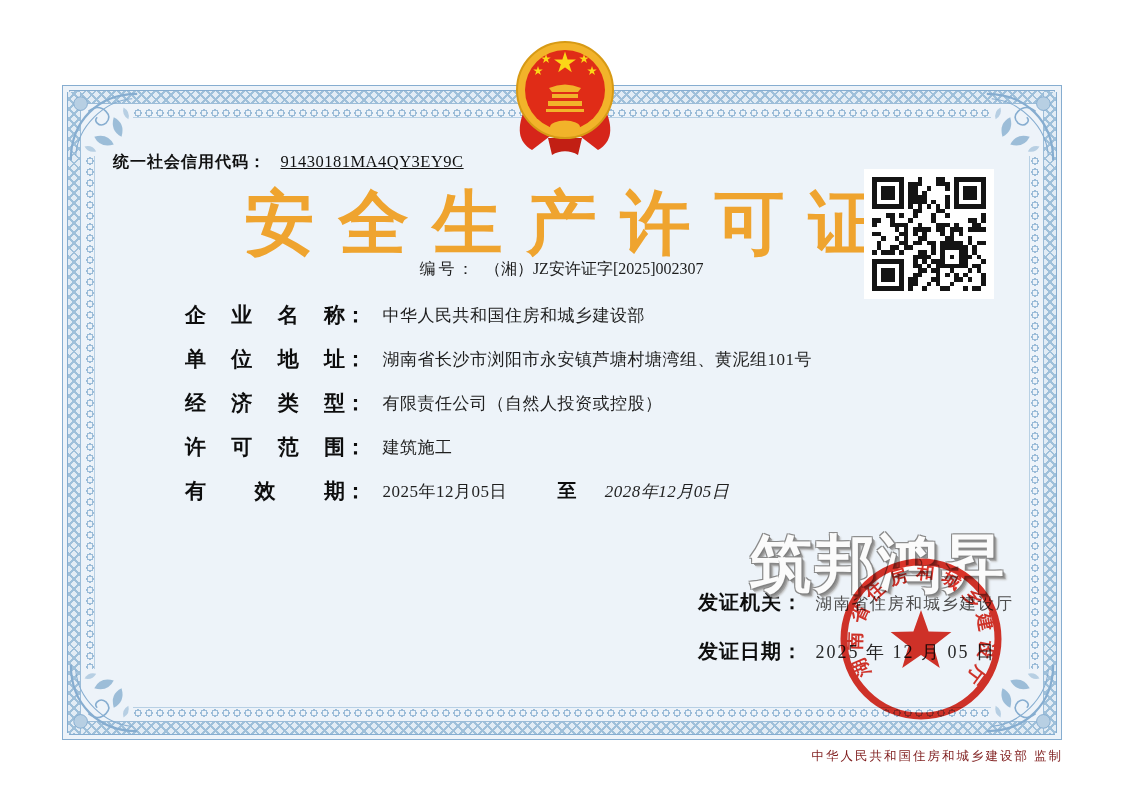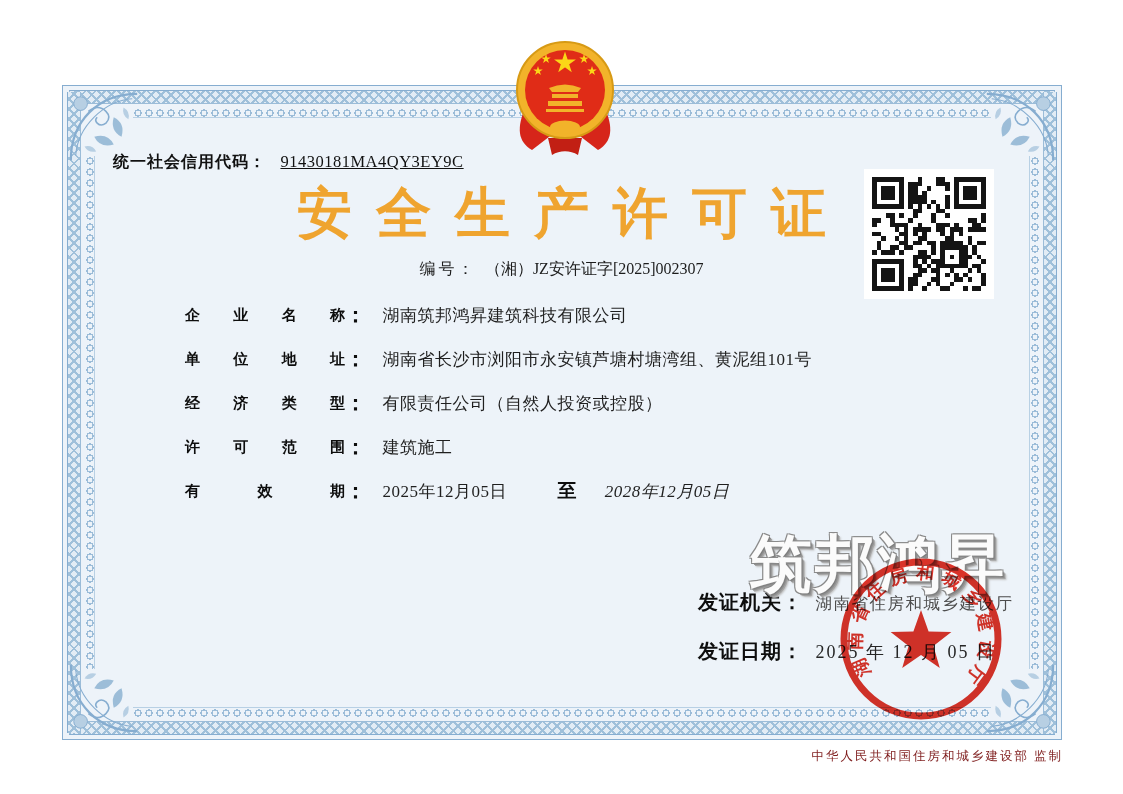--- a/index.html
+++ b/index.html
@@ -43,29 +43,29 @@
   .corner.bl { left:2px;  bottom:2px; transform:scaleY(-1); }
 
   
   .emblem { position:absolute; left:508px; top:36px; width:114px; height:124px; z-index:5; }
 
   .credit-row { position:absolute; left:113px; top:152px; z-index:2; font-size:16px; color:#111; }
   .credit-row .lbl { font-weight:bold; letter-spacing:1px; }
   .credit-row .val { font-family:"Liberation Serif", serif; font-size:16.5px; letter-spacing:.5px; margin-left:10px;text-decoration:underline; }
 
   .cert-title { position:absolute; left:0; right:0; top:177px; text-align:center; z-index:2;
-                font-size:55px; font-weight:bold; color:#efa42f; letter-spacing:24px; padding-left:24px; }
+                font-size:70px; font-weight:bold; color:#efa42f; letter-spacing:24px; padding-left:24px; }
 
   .cert-number { position:absolute; left:0; right:0; top:259px; text-align:center; z-index:2; font-size:16px; color:#1c1c1c; }
   .cert-number .lbl { font-weight:normal; letter-spacing:3px; }
   .cert-number .val { font-family:"Liberation Serif", serif; margin-left:4px; }
 
   .fields { position:absolute; left:185px; top:301px; z-index:2; }
   .field-row { height:27px; margin-bottom:17px; white-space:nowrap; }
-  .field-label { display:inline-block; width:160px; font-size:15px; font-weight:bold; color:#0d0d0d;
+  .field-label { display:inline-block; width:160px; font-size:21px; font-weight:bold; color:#0d0d0d;
                  text-align:justify; text-align-last:justify; vertical-align:middle; }
   .field-colon { font-size:21px; font-weight:bold; color:#0d0d0d; vertical-align:middle; }
   .field-value { font-family:"Liberation Serif", serif; font-size:17px; color:#1f1f1f;
                  margin-left:12px; vertical-align:middle; letter-spacing:.5px; }
   .to-label   { font-size:19px; font-weight:bold; color:#0d0d0d; margin:0 24px 0 46px; vertical-align:middle; }
 
   .issuer { position:absolute; left:698px; top:589px; z-index:2; white-space:nowrap; }
   .issuer-row { margin-bottom:22px; }
   .issuer-row .lbl { font-size:20px; font-weight:bold; color:#0d0d0d; letter-spacing:1px; }
   .issuer-row .val { font-family:"Liberation Serif", serif; font-size:16.5px; color:#4d4d4d; margin-left:8px; letter-spacing:1.5px; }
@@ -481,21 +481,21 @@
       <rect x="16" y="24" width="1" height="1" fill="#141414"></rect>
       <rect x="20" y="24" width="1" height="1" fill="#141414"></rect>
       <rect x="22" y="24" width="1" height="1" fill="#141414"></rect>
       <rect x="23" y="24" width="1" height="1" fill="#141414"></rect>
     </svg>
 </div>
 
 <div class="fields">
   <div class="field-row">
     <span class="field-label">企业名称</span><span class="field-colon">：</span>
-    <span class="field-value">湖南筑邦鸿昇建筑科技有限公司</span>
+    <span class="field-value">中华人民共和国住房和城乡建设部</span>
   </div>
   <div class="field-row">
     <span class="field-label">单位地址</span><span class="field-colon">：</span>
     <span class="field-value">湖南省长沙市浏阳市永安镇芦塘村塘湾组、黄泥组101号</span>
   </div>
   <div class="field-row">
     <span class="field-label">经济类型</span><span class="field-colon">：</span>
     <span class="field-value">有限责任公司（自然人投资或控股）</span>
   </div>
   <div class="field-row">

